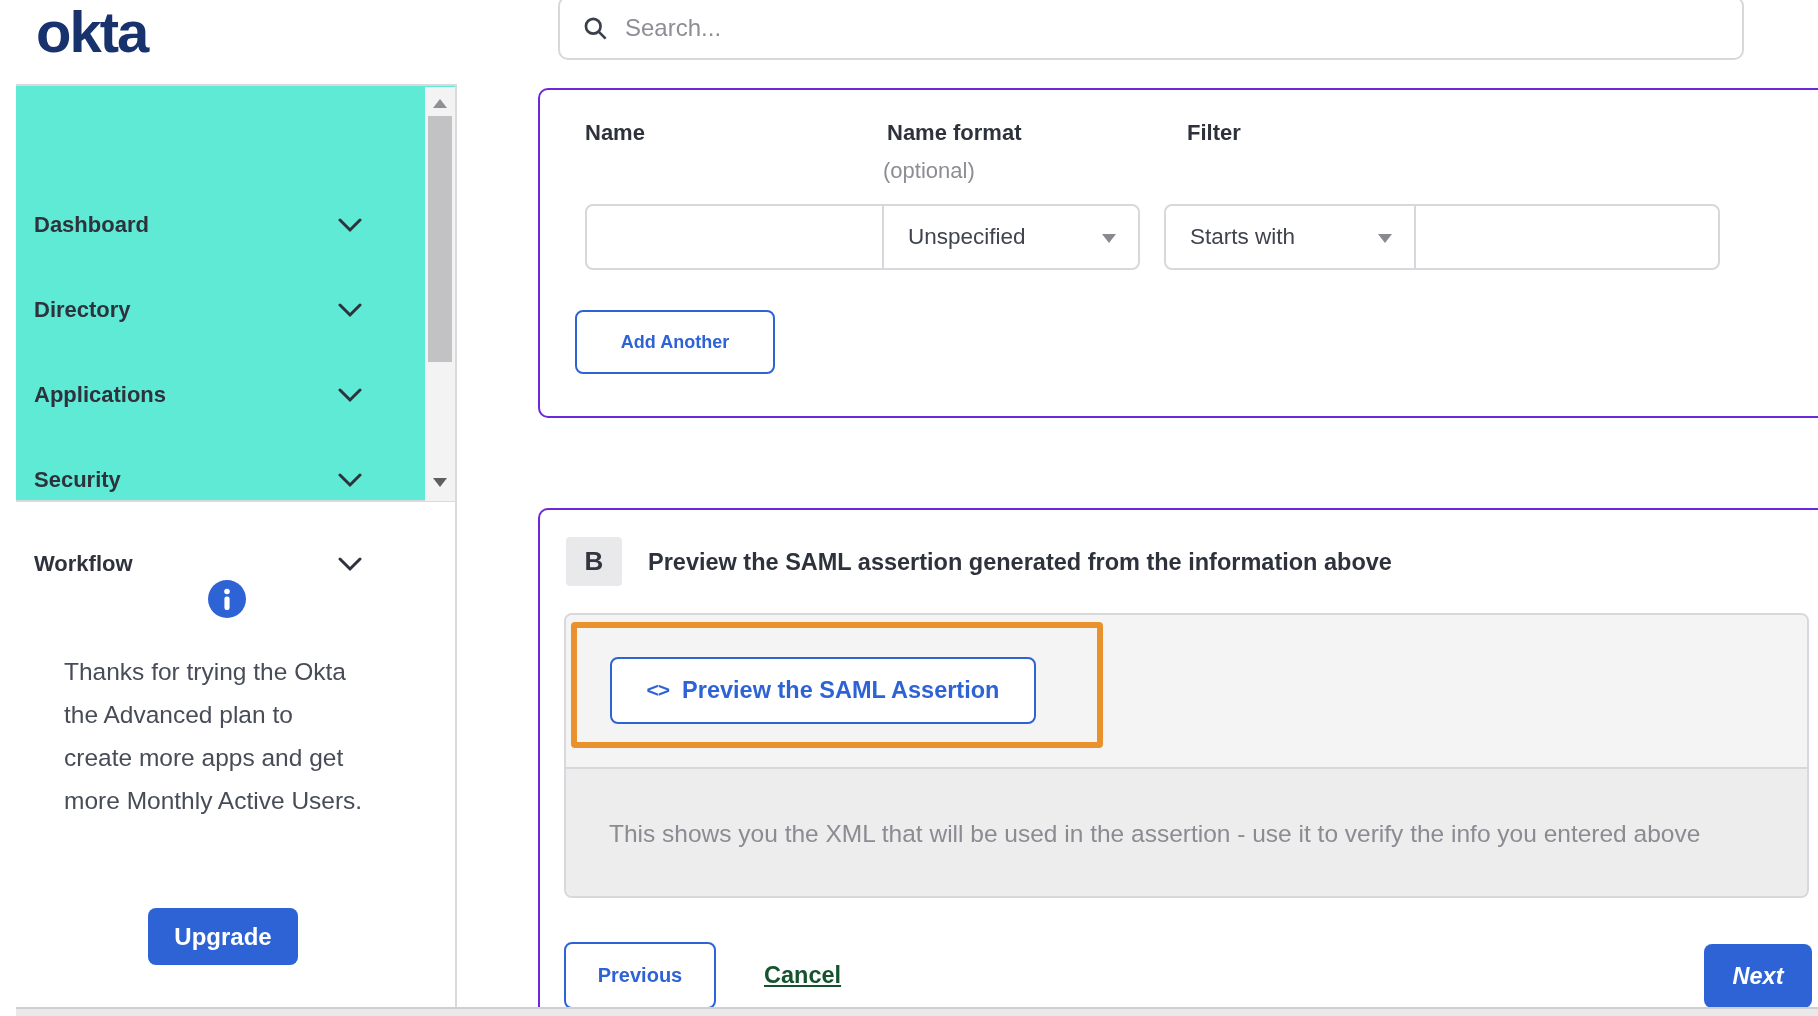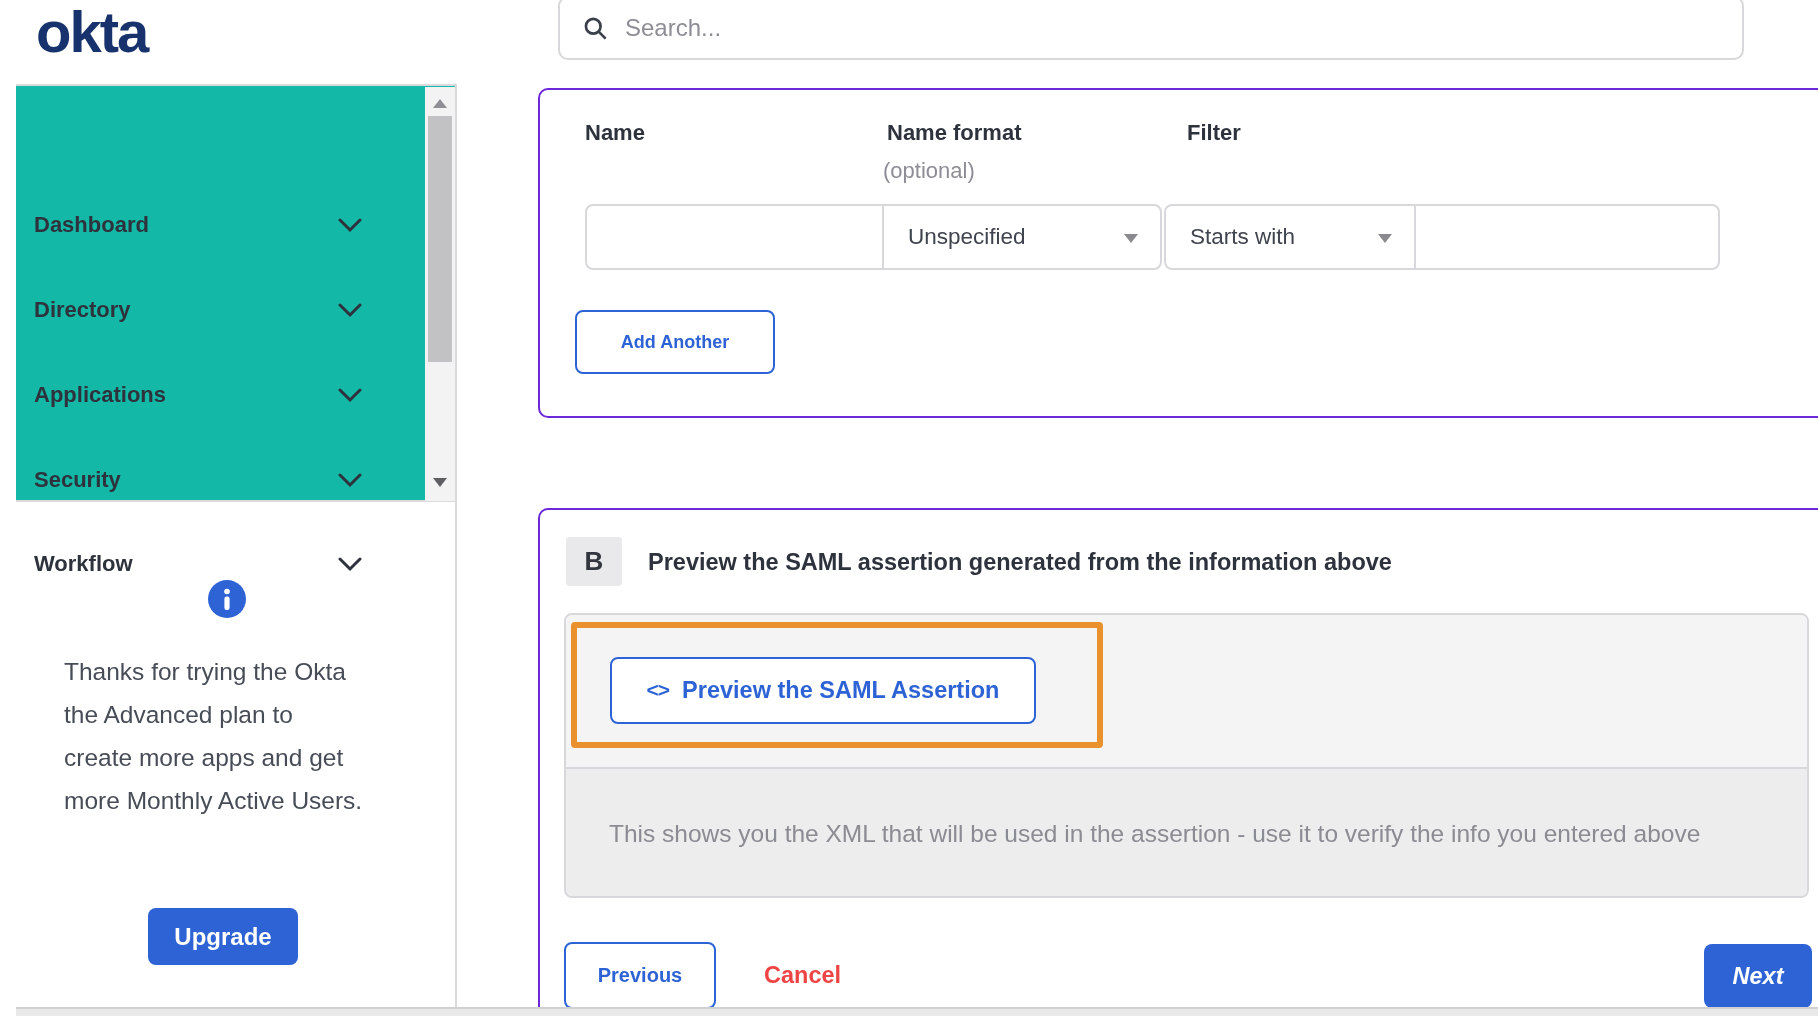--- a/index.html
+++ b/index.html
@@ -25,21 +25,21 @@
   .search-input {
     border: none; outline: none; background: transparent;
     font-family: "Liberation Sans", sans-serif;
     font-size: 24px; color: #40444e; margin-left: 16px; width: 1050px;
   }
   .search-input::placeholder { color: #8d8d95; }
 
   
   .sidenav {
     left: 0; top: 84px; width: 441px; height: 418px;
-    background: #14b8a6; border-top: 2px solid #dadadd; border-bottom: 2px solid #dadadd;
+    background: #5eead4; border-top: 2px solid #dadadd; border-bottom: 2px solid #dadadd;
   }
   .side-vborder { left: 439px; top: 84px; width: 2px; height: 932px; background: #dadadd; }
   .nav-item {
     position: absolute; left: 0; width: 408px; height: 44px;
     display: flex; align-items: center; padding-left: 18px; cursor: pointer;
   }
   .nav-item .lbl { font-size: 22px; font-weight: 600; color: #2e323c; }
   .nav-item svg { position: absolute; right: 62px; }
 
   .scrollbar {
@@ -131,21 +131,21 @@
   .code-glyph { font-size: 21px; font-weight: 700; letter-spacing: -1px; position: relative; top: -1px; }
 
   .highlight-box {
     left: 31px; top: 112px; width: 532px; height: 126px;
     border: 6px solid #E8912D; border-radius: 4px; pointer-events: none; z-index: 5;
   }
 
   .prev-btn { left: 24px; top: 432px; width: 152px; height: 67px; font-size: 20px; }
   .cancel-link {
     position: absolute; left: 224px; top: 432px; height: 67px; display: flex; align-items: center;
-    color: #ef4444; font-size: 23.5px; font-weight: 700; cursor: pointer;
+    color: #14532d; font-size: 23.5px; font-weight: 700; cursor: pointer; text-decoration: underline;
   }
   .next-btn { left: 1164px; top: 434px; width: 108px; height: 64px; font-size: 23.5px; font-style: italic; }
 
   .bottom-bar {
     left: 0; top: 1007px; width: 1818px; height: 9px;
     background: #e9e9ea; border-top: 2px solid #d0d0d3; z-index: 10;
   }
 </style>
 </head>
 <body>
@@ -216,21 +216,21 @@
   <button class="abs upgrade-btn">Upgrade</button>
 
   <div class="abs card card1">
     <div class="abs col-label" style="left:45px; top:30px">Name</div>
     <div class="abs col-label" style="left:347px; top:30px">Name format</div>
     <div class="abs col-sublabel" style="left:343px; top:68px">(optional)</div>
     <div class="abs col-label" style="left:647px; top:30px">Filter</div>
 
     <input class="tinput" style="left: 45px; top: 114px; width: 299px; border-radius: 8px 0px 0px 8px;" value="">
 
-    <div class="sel" style="left:342px; top:114px; width:280px; border-radius:0 8px 8px 0">
+    <div class="sel" style="left:342px; top:114px; width:258px; border-radius:0 8px 8px 0">
       <span>Unspecified</span>
       <div class="caret"></div>
     </div>
 
     <div class="sel" style="left:624px; top:114px; width:252px; border-radius:8px 0 0 8px">
       <span>Starts with</span>
       <div class="caret"></div>
     </div>
 
     <input class="tinput" style="left: 874px; top: 114px; width: 306px; border-radius: 0px 8px 8px 0px;" value="">

